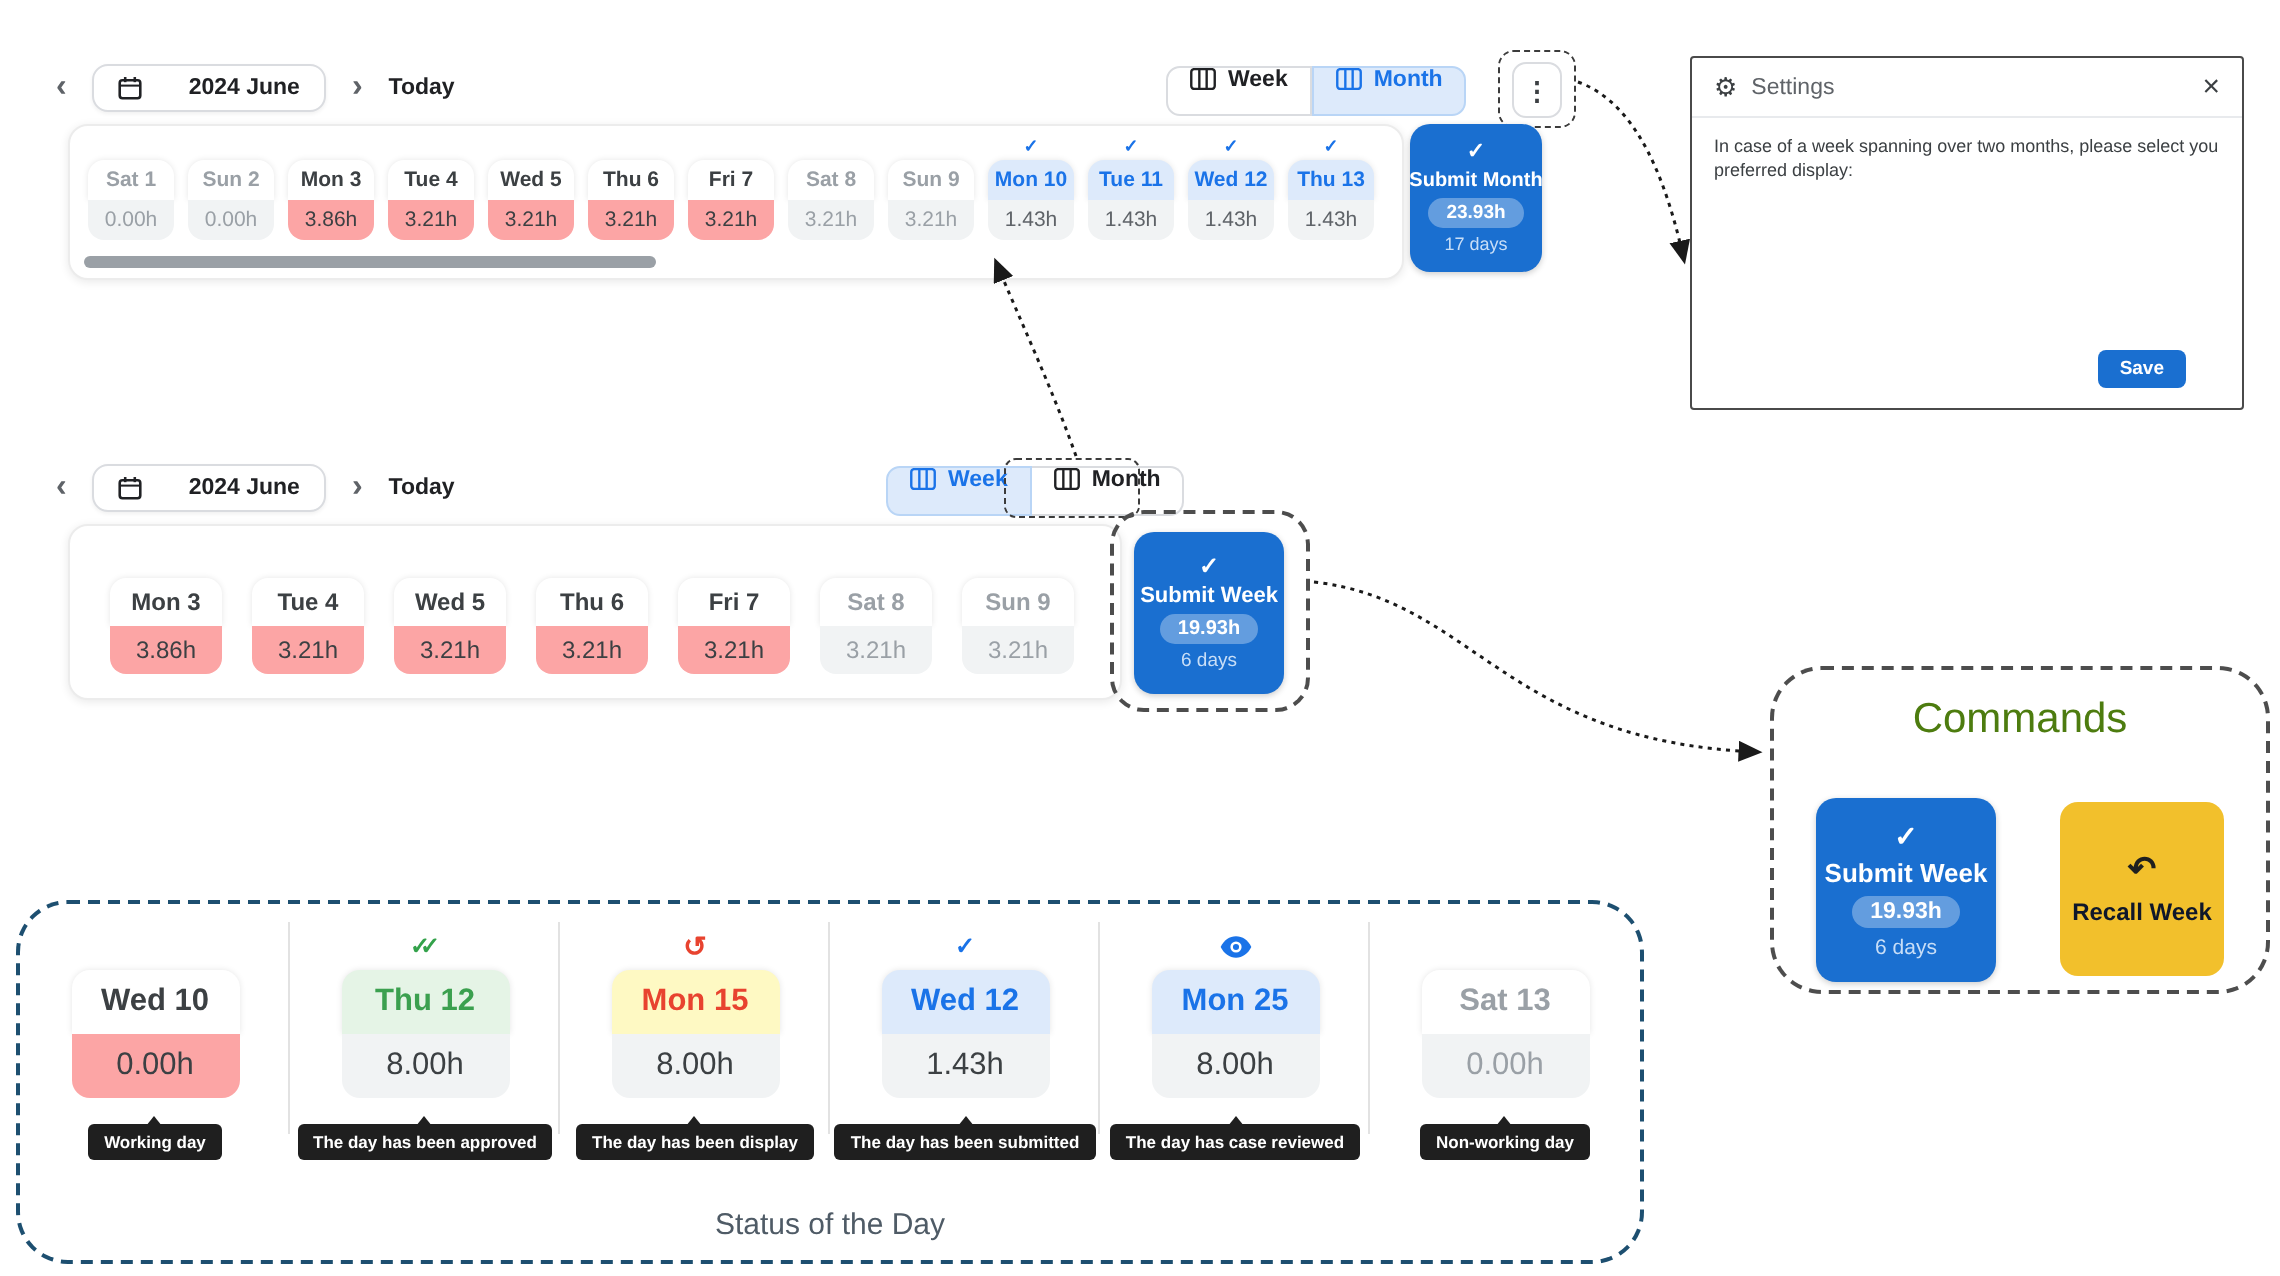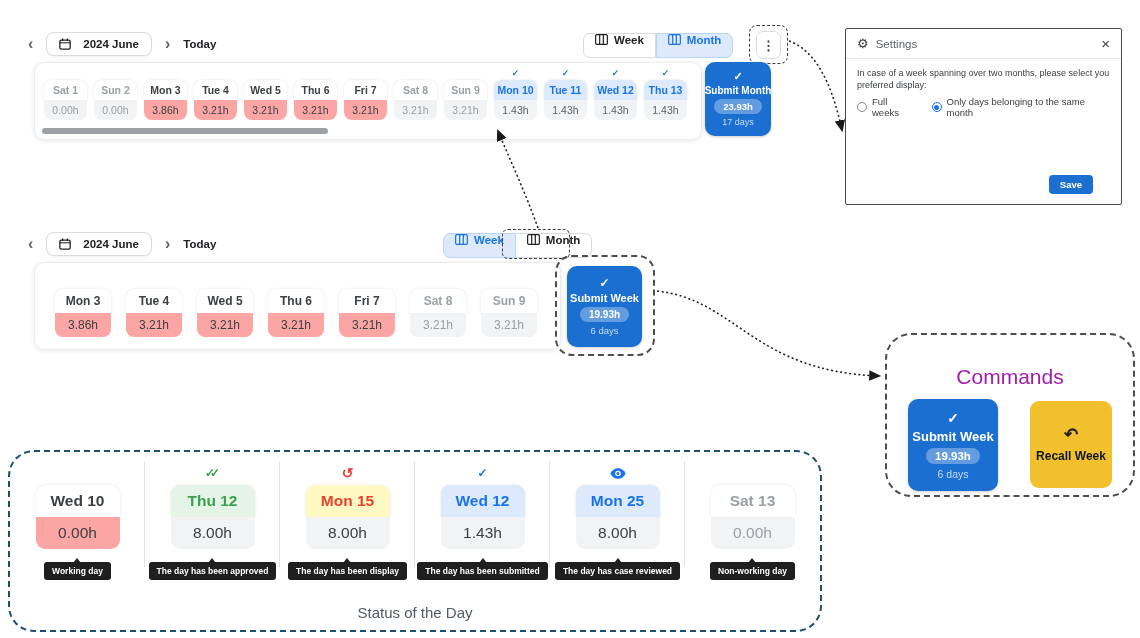--- a/index.html
+++ b/index.html
@@ -3,21 +3,21 @@
 <meta charset="utf-8">
 <style>
   *{margin:0;padding:0;box-sizing:border-box}
   html,body{width:1140px;height:638px}
   body{position:relative;background:#fff;font-family:"Liberation Sans",sans-serif;overflow:hidden;color:#202124}
   .abs{position:absolute}
 
   
   .navrow{display:flex;align-items:center;gap:13px}
   .chev{font-size:16px;color:#5f6368;line-height:1;cursor:pointer;font-weight:bold}
-  .datebox{display:flex;align-items:center;gap:12px;border:1px solid #dadce0;border-radius:8px;padding:5px 12px;
+  .datebox{display:flex;align-items:center;gap:23px;border:1px solid #dadce0;border-radius:8px;padding:5px 12px;
            font-size:11.5px;font-weight:bold;background:#fff;box-shadow:0 1px 2px rgba(0,0,0,.06)}
   .cal-icon{display:inline-flex}
   .today{font-size:11.5px;font-weight:bold}
 
   
   .toggle{display:flex}
   .tbtn{display:flex;gap:6px;height:25px;padding:0 11px;border:1px solid #dadce0;background:#fff;
         font-size:11.5px;font-weight:bold;color:#202124;cursor:pointer}
   .tbtn:first-child{border-radius:7px 0 0 7px}
   .tbtn:last-child{border-radius:0 7px 7px 0;border-left-width:0}
@@ -95,21 +95,21 @@
   .sp-option{display:flex;align-items:center;gap:5px;cursor:pointer}
   .sp-option span.lbl{font-size:9.5px;color:#3c4043}
   .radio{width:10px;height:10px;border:1.2px solid #80868b;border-radius:50%;display:inline-block;position:relative;flex:0 0 auto}
   .radio.sel{border-color:#1a73e8}
   .radio.sel::after{content:"";position:absolute;inset:1.5px;background:#1a73e8;border-radius:50%}
   .sp-save{position:absolute;right:28px;bottom:10px;background:#1a6fd0;color:#fff;font-size:9.5px;font-weight:bold;
            padding:4px 11px;border-radius:4px;cursor:pointer}
 
   
   #commands-box{left:885px;top:333px;width:250px;height:164px;border:2.4px dashed #4d4d4d;border-radius:26px}
-  #cmd-title{margin-top:30px;text-align:center;font-size:21px;color:#a21caf}
+  #cmd-title{margin-top:13px;text-align:center;font-size:21px;color:#4d7c0f}
 
   
   #status-box{left:8px;top:450px;width:814px;height:182px;border:2.6px dashed #1d4f70;border-radius:26px}
   #status-items{display:flex;margin-top:7px;height:134px}
   .status-col{flex:1;display:flex;flex-direction:column;align-items:center;position:relative}
   .status-col::after{content:"";position:absolute;right:0;top:2px;height:106px;border-right:1px solid #e2e2e2}
   .status-col:last-child::after{display:none}
   .icon-slot{height:24px;margin-top:2px;display:flex;align-items:center;justify-content:center}
   .ic-dc{font-size:12px;font-weight:bold;color:#34a24b;letter-spacing:-5px;padding-right:5px}
   .ic-redo{font-size:14px;font-weight:bold;color:#e8432f}
@@ -258,30 +258,20 @@
 </div>
 
 <div class="abs" id="settings-popup">
   <div class="sp-header">
     <span class="sp-gear">⚙</span>
     <span class="sp-title">Settings</span>
     <span class="sp-close">×</span>
   </div>
   <div class="sp-body">
     <div class="sp-desc">In case of a week spanning over two months, please select you preferred display:</div>
-    <div class="sp-radios" id="sp-radios">
-        <div class="sp-option">
-          <span class="radio"></span>
-          <span class="lbl">Full weeks</span>
-        </div>
-        <div class="sp-option">
-          <span class="radio sel"></span>
-          <span class="lbl">Only days belonging to the same month</span>
-        </div>
-      </div>
   </div>
   <div class="sp-save">Save</div>
 </div>
 
 <div class="abs navrow" style="left:28px;top:232px">
   <span class="chev">‹</span>
   <span class="datebox">
     <span class="cal-icon">
       <svg width="12" height="12" viewBox="0 0 14 14">
           <rect x="1" y="2.5" width="12" height="10.5" rx="1.6" fill="none" stroke="#202124" stroke-width="1.5"></rect>

